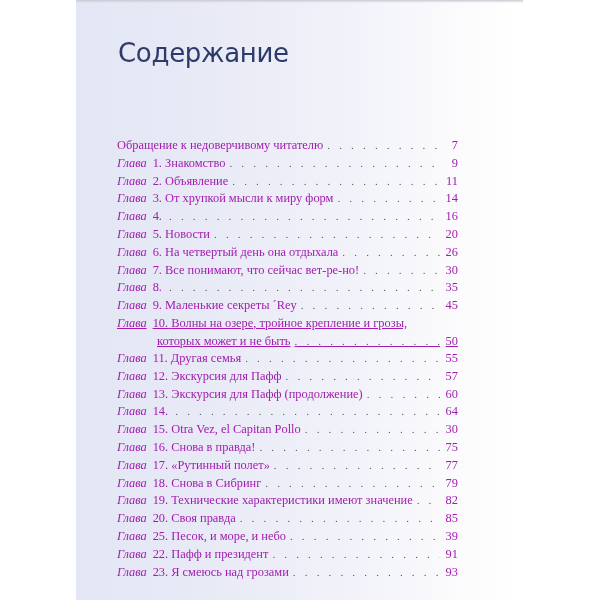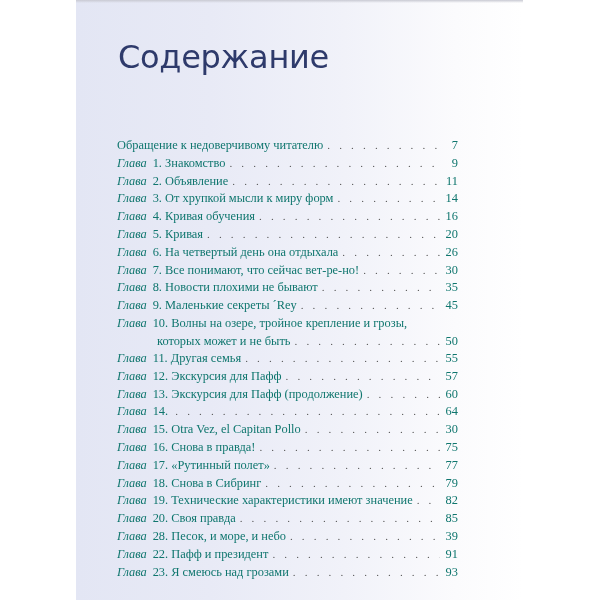--- a/index.html
+++ b/index.html
@@ -10,33 +10,33 @@
   .page {
     position:absolute; left:76px; top:0; width:447px; height:600px;
     background: linear-gradient(90deg, #e3e6f4 0%, #e8eaf6 30%, #f1f2f9 60%, #fbfbfd 85%, #ffffff 100%);
   }
   .page::before {
     content:""; position:absolute; left:0; right:0; top:0; height:3px;
     background: linear-gradient(180deg, #c9cad3, rgba(220,222,232,0));
   }
   .title {
     position:absolute; left:118px; top:38px;
-    font-family: "DejaVu Sans", sans-serif; font-size:32px; color:#2e3a6b;
+    font-family: "DejaVu Sans", sans-serif; font-size:26px; color:#2e3a6b;
     letter-spacing:-0.3px; margin:0; font-weight:normal;
   }
   .toc {
     position:absolute; left:117px; top:137px; width:341px;
     list-style:none; margin:0; padding:0;
-    font-size:12.4px; color:#0f766e;
+    font-size:12.4px; color:#a21caf;
   }
   .toc li {
     display:flex; align-items:flex-end; height:17.8px; line-height:17.8px;
     white-space:nowrap;
   }
-  .toc li.two-line { height:35px; flex-direction:column; align-items:stretch; }
+  .toc li.two-line { height:35px; flex-direction:column; align-items:stretch;text-decoration:underline; }
   .toc li.two-line .l1 { height:17px; line-height:17px; }
   .toc li.two-line .l2 { display:flex; align-items:flex-end; height:18px; line-height:18px; padding-left:40px; }
   .ch-label { font-style:italic; margin-right:6px; }
   .leader {
     flex:1; overflow:hidden; margin:0 4px; color:#555;
     letter-spacing:3.2px; font-size:11px;
   }
   .leader::after { content:". . . . . . . . . . . . . . . . . . . . . . . . . . . . . . . . . . . . . . . . . . . . . . . . . . . . . . . . . . . . . . . . . . . . . . . ."; }
   .page-num { text-align:right; min-width:14px; }
 </style>
@@ -50,40 +50,40 @@
 
 <ul class="toc" id="toc">
   <li>
     <span>Обращение к недоверчивому читателю</span>
     <span class="leader"></span>
     <span class="page-num">7</span>
   </li>
   <li><span class="ch-label">Глава</span><span>1.</span>&nbsp;<span>Знакомство</span><span class="leader"></span><span class="page-num">9</span></li>
   <li><span class="ch-label">Глава</span><span>2.</span>&nbsp;<span>Объявление</span><span class="leader"></span><span class="page-num">11</span></li>
   <li><span class="ch-label">Глава</span><span>3.</span>&nbsp;<span>От хрупкой мысли к миру форм</span><span class="leader"></span><span class="page-num">14</span></li>
-  <li><span class="ch-label">Глава</span><span>4.</span>&nbsp;<span>Кривая обучения</span><span class="leader"></span><span class="page-num">16</span></li>
-  <li><span class="ch-label">Глава</span><span>5.</span>&nbsp;<span>Кривая</span><span class="leader"></span><span class="page-num">20</span></li>
+  <li><span class="ch-label">Глава</span><span>4.</span>&nbsp;<span class="leader"></span><span class="page-num">16</span></li>
+  <li><span class="ch-label">Глава</span><span>5.</span>&nbsp;<span>Новости</span><span class="leader"></span><span class="page-num">20</span></li>
   <li><span class="ch-label">Глава</span><span>6.</span>&nbsp;<span>На четвертый день она отдыхала</span><span class="leader"></span><span class="page-num">26</span></li>
   <li><span class="ch-label">Глава</span><span>7.</span>&nbsp;<span>Все понимают, что сейчас вет-ре-но!</span><span class="leader"></span><span class="page-num">30</span></li>
-  <li><span class="ch-label">Глава</span><span>8.</span>&nbsp;<span>Новости плохими не бывают</span><span class="leader"></span><span class="page-num">35</span></li>
+  <li><span class="ch-label">Глава</span><span>8.</span>&nbsp;<span class="leader"></span><span class="page-num">35</span></li>
   <li><span class="ch-label">Глава</span><span>9.</span>&nbsp;<span>Маленькие секреты ´Rey</span><span class="leader"></span><span class="page-num">45</span></li>
   <li class="two-line">
     <div class="l1"><span class="ch-label">Глава</span><span>10.</span>&nbsp;<span>Волны на озере, тройное крепление и грозы,</span></div>
     <div class="l2">
         <span>которых может и не быть</span>
         <span class="leader"></span>
         <span class="page-num">50</span>
       </div>
   </li>
   <li><span class="ch-label">Глава</span><span>11.</span>&nbsp;<span>Другая семья</span><span class="leader"></span><span class="page-num">55</span></li>
   <li><span class="ch-label">Глава</span><span>12.</span>&nbsp;<span>Экскурсия для Пафф</span><span class="leader"></span><span class="page-num">57</span></li>
   <li><span class="ch-label">Глава</span><span>13.</span>&nbsp;<span>Экскурсия для Пафф (продолжение)</span><span class="leader"></span><span class="page-num">60</span></li>
   <li><span class="ch-label">Глава</span><span>14.</span>&nbsp;<span class="leader"></span><span class="page-num">64</span></li>
   <li><span class="ch-label">Глава</span><span>15.</span>&nbsp;<span>Otra Vez, el Capitan Pollo</span><span class="leader"></span><span class="page-num">30</span></li>
   <li><span class="ch-label">Глава</span><span>16.</span>&nbsp;<span>Снова в правда!</span><span class="leader"></span><span class="page-num">75</span></li>
   <li><span class="ch-label">Глава</span><span>17.</span>&nbsp;<span>«Рутинный полет»</span><span class="leader"></span><span class="page-num">77</span></li>
   <li><span class="ch-label">Глава</span><span>18.</span>&nbsp;<span>Снова в Сибринг</span><span class="leader"></span><span class="page-num">79</span></li>
   <li><span class="ch-label">Глава</span><span>19.</span>&nbsp;<span>Технические характеристики имеют значение</span><span class="leader"></span><span class="page-num">82</span></li>
   <li><span class="ch-label">Глава</span><span>20.</span>&nbsp;<span>Своя правда</span><span class="leader"></span><span class="page-num">85</span></li>
-  <li><span class="ch-label">Глава</span><span>28.</span>&nbsp;<span>Песок, и море, и небо</span><span class="leader"></span><span class="page-num">39</span></li>
+  <li><span class="ch-label">Глава</span><span>25.</span>&nbsp;<span>Песок, и море, и небо</span><span class="leader"></span><span class="page-num">39</span></li>
   <li><span class="ch-label">Глава</span><span>22.</span>&nbsp;<span>Пафф и президент</span><span class="leader"></span><span class="page-num">91</span></li>
   <li><span class="ch-label">Глава</span><span>23.</span>&nbsp;<span>Я смеюсь над грозами</span><span class="leader"></span><span class="page-num">93</span></li>
 </ul>
 
 </body></html>

